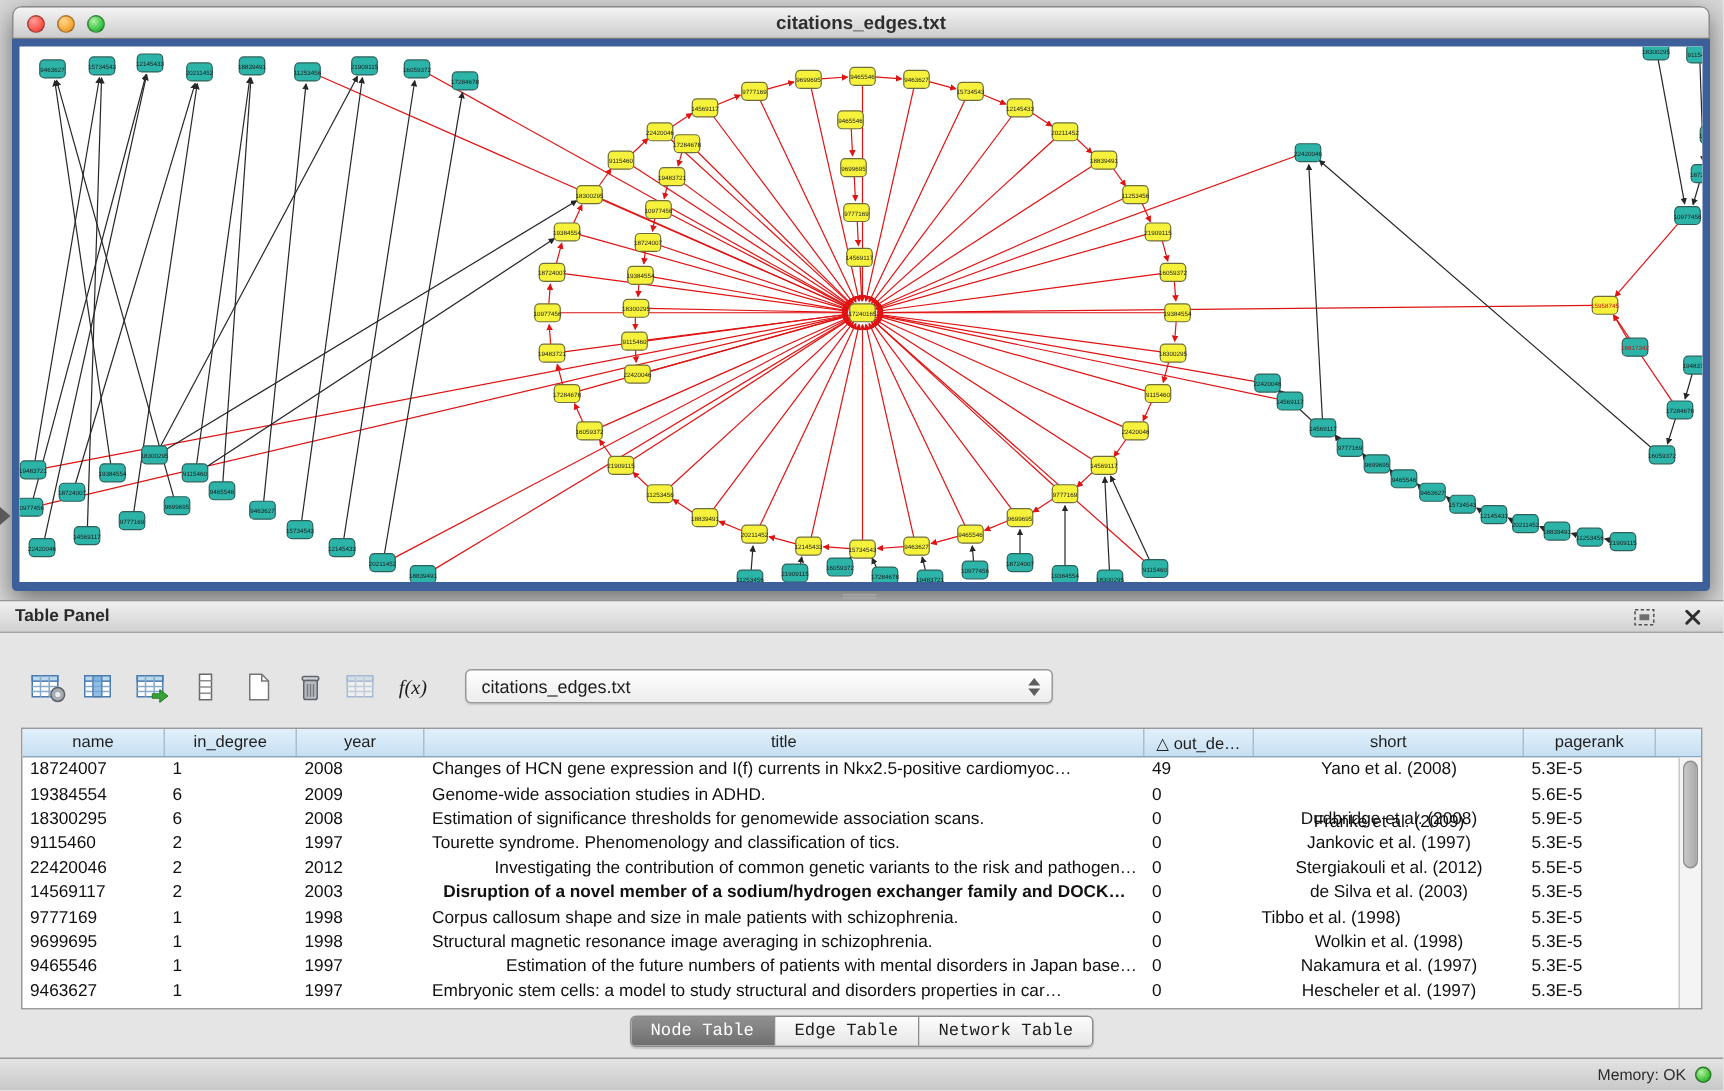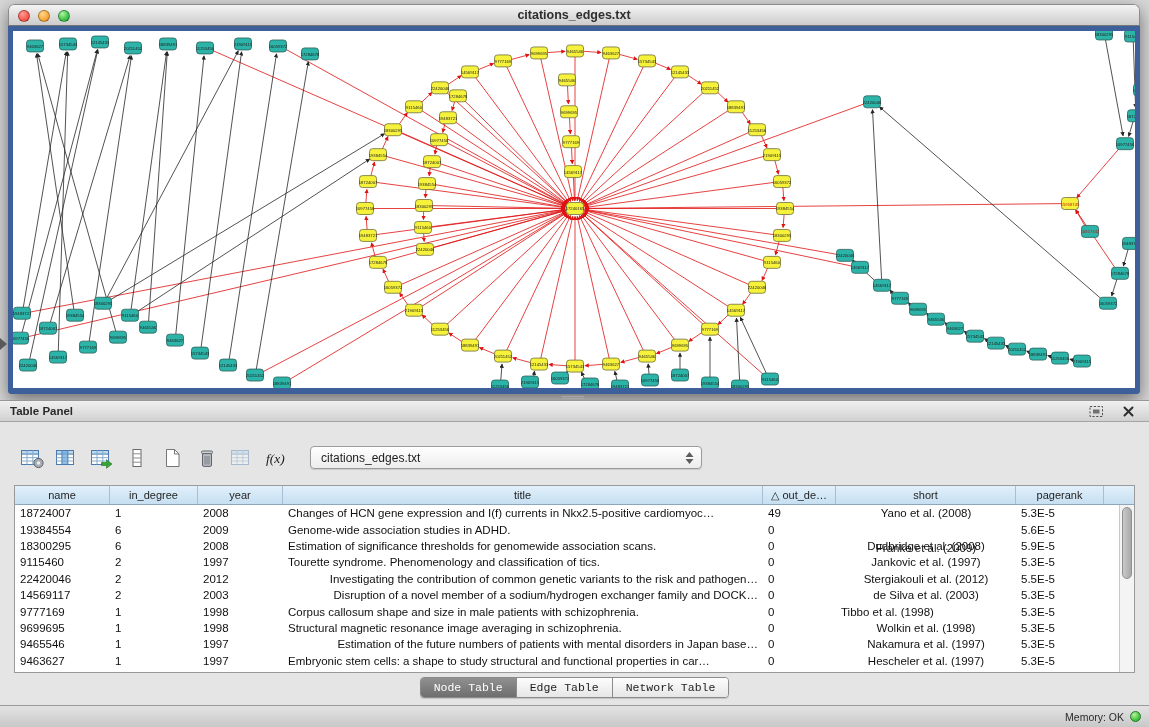--- a/index.html
+++ b/index.html
@@ -843,21 +843,21 @@
             <div class="td" style="width: 85px; text-align: left;">2012</div>
             <div class="td" style="width: 480px; text-align: right;">Investigating the contribution of common genetic variants to the risk and pathogen…</div>
             <div class="td" style="width: 73px; text-align: left;">0</div>
             <div class="td" style="width: 180px; text-align: center;">Stergiakouli et al. (2012)</div>
             <div class="td" style="width: 88px; text-align: left;">5.5E-5</div>
           </div>
           <div class="trow">
             <div class="td" style="width: 95px; text-align: left;">14569117</div>
             <div class="td" style="width: 88px; text-align: left;">2</div>
             <div class="td" style="width: 85px; text-align: left;">2003</div>
-            <div class="td" style="width: 480px; text-align: right;">Disruption of a novel member of a sodium/hydrogen exchanger family and DOCK…</div>
+            <div class="td" style="width: 480px; text-align: center; font-weight: bold;">Disruption of a novel member of a sodium/hydrogen exchanger family and DOCK…</div>
             <div class="td" style="width: 73px; text-align: left;">0</div>
             <div class="td" style="width: 180px; text-align: center;">de Silva et al. (2003)</div>
             <div class="td" style="width: 88px; text-align: left;">5.3E-5</div>
           </div>
           <div class="trow">
             <div class="td" style="width: 95px; text-align: left;">9777169</div>
             <div class="td" style="width: 88px; text-align: left;">1</div>
             <div class="td" style="width: 85px; text-align: left;">1998</div>
             <div class="td" style="width: 480px; text-align: left;">Corpus callosum shape and size in male patients with schizophrenia.</div>
             <div class="td" style="width: 73px; text-align: left;">0</div>
@@ -879,21 +879,21 @@
             <div class="td" style="width: 85px; text-align: left;">1997</div>
             <div class="td" style="width: 480px; text-align: right;">Estimation of the future numbers of patients with mental disorders in Japan base…</div>
             <div class="td" style="width: 73px; text-align: left;">0</div>
             <div class="td" style="width: 180px; text-align: center;">Nakamura et al. (1997)</div>
             <div class="td" style="width: 88px; text-align: left;">5.3E-5</div>
           </div>
           <div class="trow">
             <div class="td" style="width: 95px; text-align: left;">9463627</div>
             <div class="td" style="width: 88px; text-align: left;">1</div>
             <div class="td" style="width: 85px; text-align: left;">1997</div>
-            <div class="td" style="width: 480px; text-align: left;">Embryonic stem cells: a shape to study structural and functional properties in car…</div>
+            <div class="td" style="width: 480px; text-align: left;">Embryonic stem cells: a model to study structural and disorders properties in car…</div>
             <div class="td" style="width: 73px; text-align: left;">0</div>
             <div class="td" style="width: 180px; text-align: center;">Hescheler et al. (1997)</div>
             <div class="td" style="width: 88px; text-align: left;">5.3E-5</div>
           </div>
         </div>
       <div class="vscroll">
         <div class="vthumb"></div>
       </div>
     </div>
 

